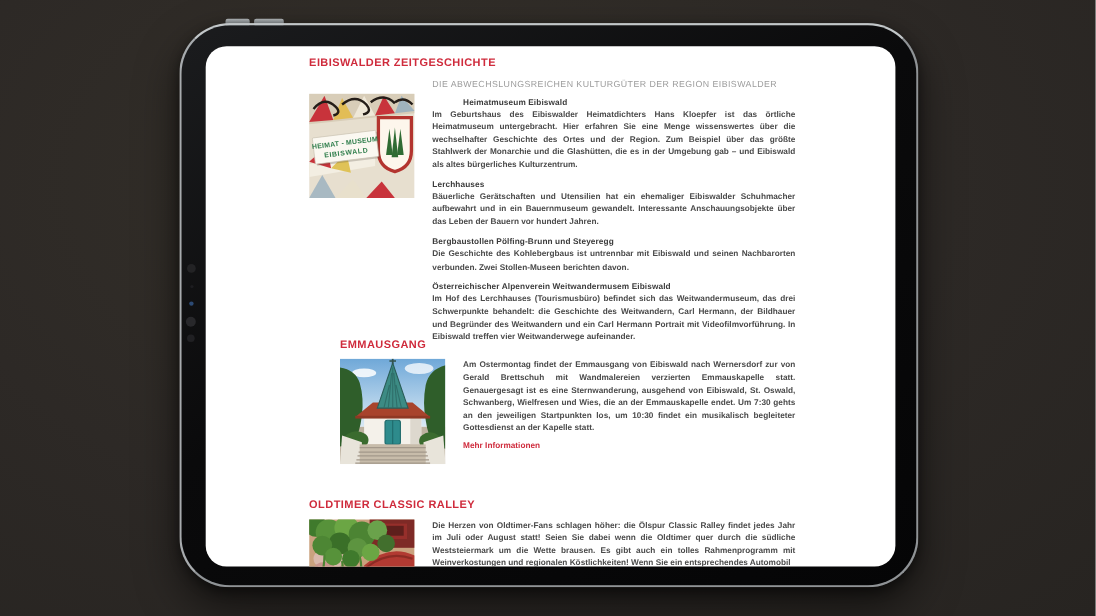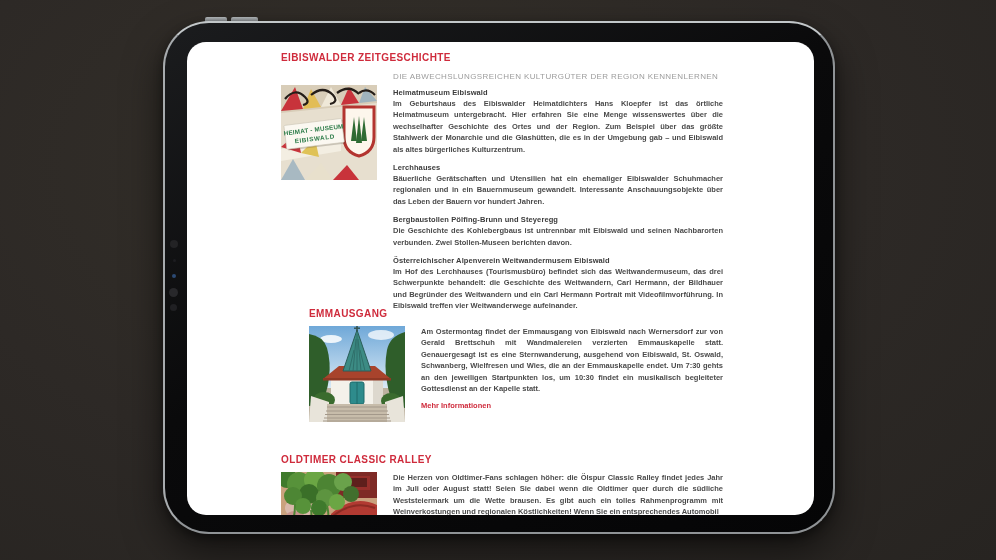--- a/index.html
+++ b/index.html
@@ -134,30 +134,30 @@
               <g transform="rotate(-7 32 48)">
                 <rect x="4" y="37" width="58" height="24" fill="#4d4537" opacity=".25" transform="translate(1.5,1.5)"></rect>
                 <rect x="4" y="37" width="58" height="24" rx="1" fill="#fbf8f1" stroke="#c9c2b2" stroke-width=".6"></rect>
                 <text class="sign-text" x="33" y="47" font-size="6.3" text-anchor="middle" letter-spacing=".2">HEIMAT - MUSEUM</text>
                 <text class="sign-text" x="33" y="56" font-size="6.3" text-anchor="middle" letter-spacing=".6">EIBISWALD</text>
               </g>
             </svg>
           </div>
 
           <div class="textcol">
-            <div class="subtitle">DIE ABWECHSLUNGSREICHEN KULTURGÜTER DER REGION KENNENLERNEN</div>
-
-            <div>
-              <div class="item-title" style="margin-top:7px;">Heimatmuseum Eibiswald</div>
+            <div class="subtitle">DIE ABWECHSLUNGSREICHEN KULTURGÜTER DER REGION EIBISWALDER</div>
+
+            <div>
+              <div class="item-title" style="margin-top:7px;margin-left:28px;">Heimatmuseum Eibiswald</div>
               <div class="body-text">Im Geburtshaus des Eibiswalder Heimatdichters Hans Kloepfer ist das örtliche Heimatmuseum untergebracht. Hier erfahren Sie eine Menge wissenswertes über die wechselhafter Geschichte des Ortes und der Region. Zum Beispiel über das größte Stahlwerk der Monarchie und die Glashütten, die es in der Umgebung gab – und Eibiswald als altes bürgerliches Kulturzentrum.</div>
             </div>
 
             <div>
               <div class="item-title">Lerchhauses</div>
-              <div class="body-text">Bäuerliche Gerätschaften und Utensilien hat ein ehemaliger Eibiswalder Schuhmacher regionalen und in ein Bauernmuseum gewandelt. Interessante Anschauungsobjekte über das Leben der Bauern vor hundert Jahren.</div>
+              <div class="body-text">Bäuerliche Gerätschaften und Utensilien hat ein ehemaliger Eibiswalder Schuhmacher aufbewahrt und in ein Bauernmuseum gewandelt. Interessante Anschauungsobjekte über das Leben der Bauern vor hundert Jahren.</div>
             </div>
 
             <div>
               <div class="item-title">Bergbaustollen Pölfing-Brunn und Steyeregg</div>
               <div class="body-text">Die Geschichte des Kohlebergbaus ist untrennbar mit Eibiswald und seinen Nachbarorten verbunden. Zwei Stollen-Museen berichten davon.</div>
             </div>
 
             <div>
               <div class="item-title">Österreichischer Alpenverein Weitwandermusem Eibiswald</div>
               <div class="body-text">Im Hof des Lerchhauses (Tourismusbüro) befindet sich das Weitwandermuseum, das drei Schwerpunkte behandelt: die Geschichte des Weitwandern, Carl Hermann, der Bildhauer und Begründer des Weitwandern und ein Carl Hermann Portrait mit Videofilmvorführung. In Eibiswald treffen vier Weitwanderwege aufeinander.</div>

